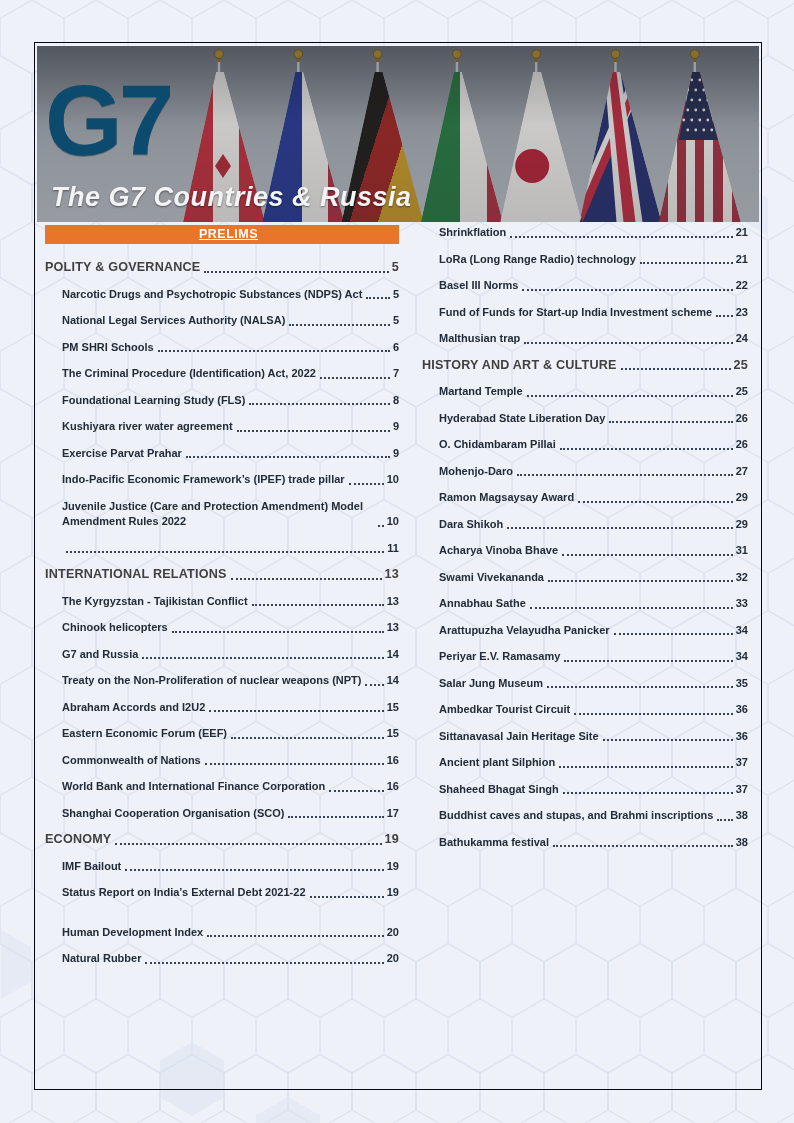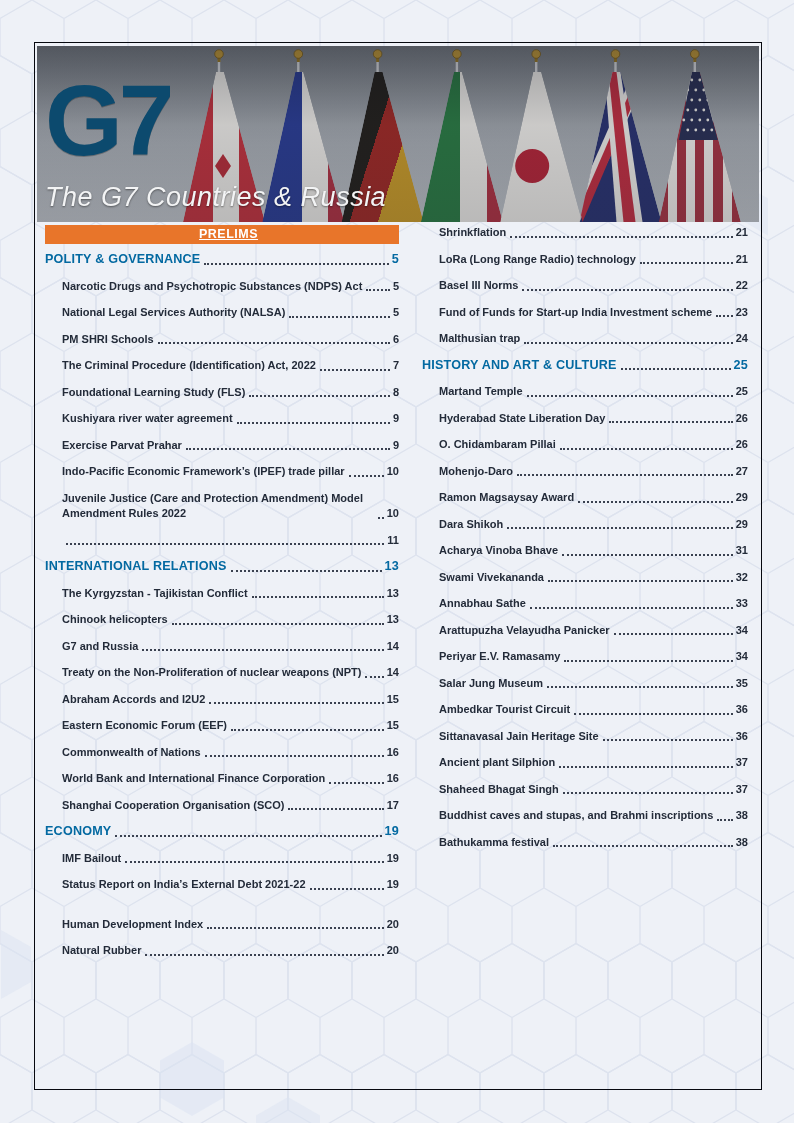--- a/index.html
+++ b/index.html
@@ -19,41 +19,41 @@
   .banner{
     position:absolute;left:2px;top:3px;width:722px;height:176px;overflow:hidden;
   }
   .banner svg{position:absolute;left:0;top:0;}
   .g7-logo{
     position:absolute;left:8px;top:24px;
     font-size:100px;font-weight:bold;letter-spacing:-4px;
     color:#0c4a6e;line-height:1;text-shadow:0 1px 0 rgba(0,0,0,.25);
   }
   .banner-caption{
-    position:absolute;left:8px;top:136px;
-    font-size:27px;font-weight:normal;font-style:italic;color:#f3f4f5;
+    position:absolute;left:14px;top:136px;
+    font-size:27px;font-weight:bold;font-style:italic;color:#f3f4f5;
     letter-spacing:.5px;text-shadow:0 1px 2px rgba(0,0,0,.45);white-space:nowrap;
   }
   
   .toc-col{position:absolute;top:182px;}
   .toc-col.left{left:10px;width:354px;}
   .toc-col.right{left:387px;width:326px;}
   .prelims-badge{
     background:#e8752a;color:#fff;text-align:center;
     font-size:12.5px;font-weight:bold;letter-spacing:.5px;
-    height:19px;line-height:19px;margin-bottom:8px;padding-left:13px;
+    height:19px;line-height:19px;margin-bottom:16px;padding-left:13px;
   }
   .prelims-badge span{text-decoration:underline;}
   .toc-row{
     display:flex;align-items:flex-end;
     margin-bottom:11px;padding-left:17px;
     font-size:11px;font-weight:bold;color:#232b39;line-height:15.5px;
   }
   .toc-row.section{
-    padding-left:0;font-size:12.6px;color:#0369a1;letter-spacing:.2px;align-items:center;
+    padding-left:0;font-size:12.6px;color:#404040;letter-spacing:.2px;align-items:center;
   }
   .toc-row.gap-before{margin-top:24px;}
   .toc-row .lab{flex:0 1 auto;}
   .toc-row .dots{
     flex:1 1 6px;min-width:6px;border-bottom:2px dotted #3a4150;
     margin:0 3px 3px 4px;height:0;align-self:flex-end;
   }
   .toc-row .pg{flex:0 0 auto;}
 </style>
 </head>

